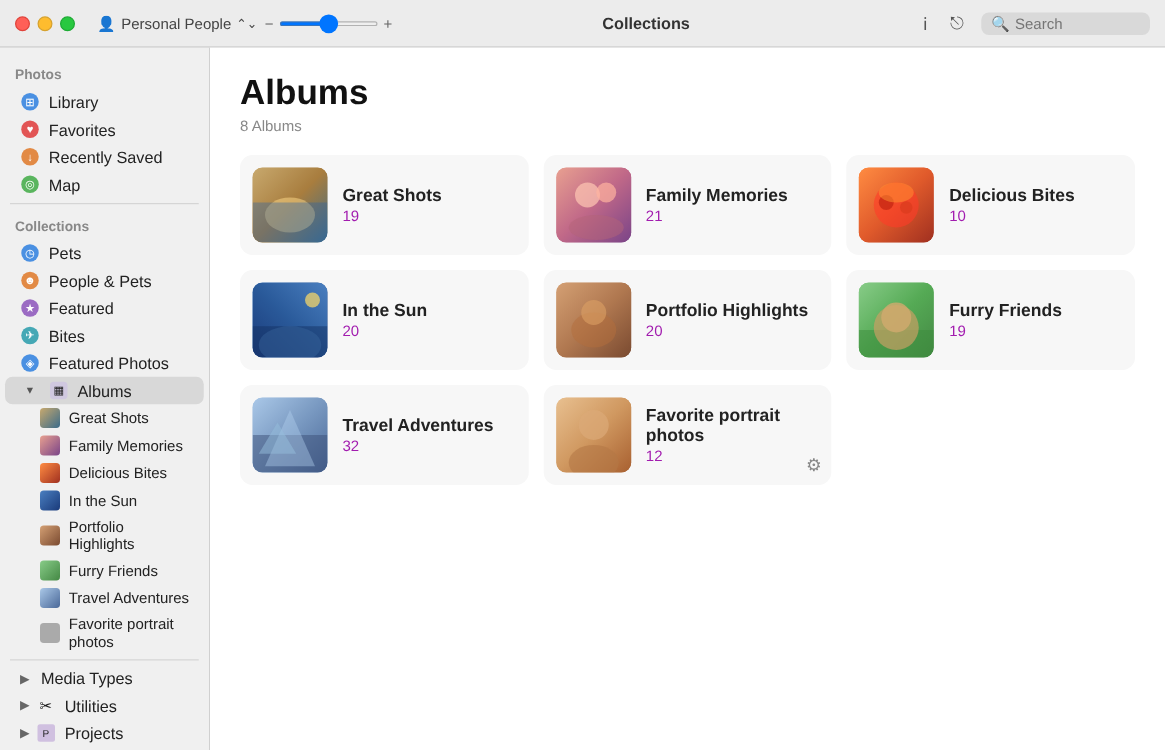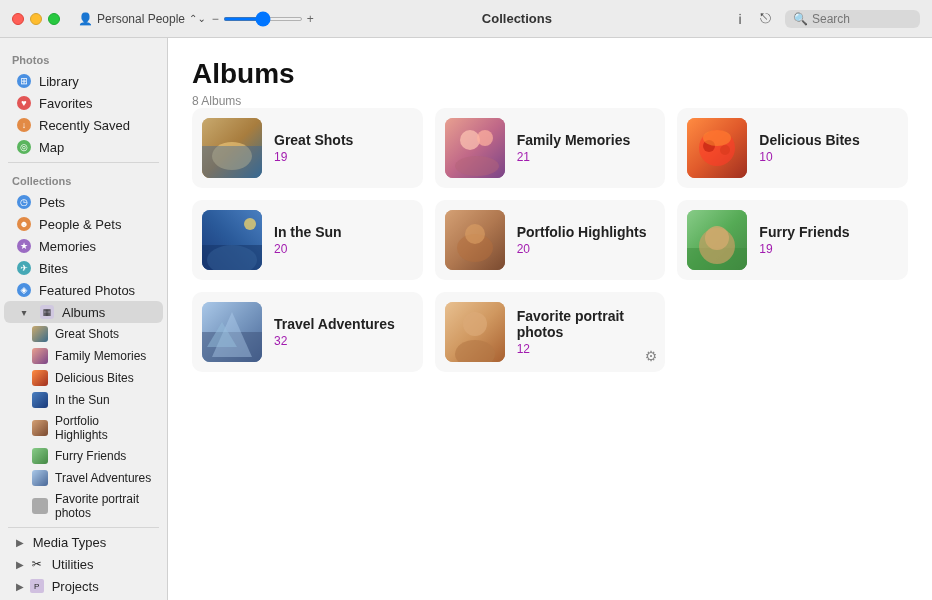--- a/index.html
+++ b/index.html
@@ -192,21 +192,21 @@
     }
     .page-title {
       font-size: 28px;
       font-weight: 700;
       color: #111;
       margin-bottom: 4px;
     }
     .album-count {
       font-size: 12px;
       color: #888;
-      margin-bottom: 0;
+      margin-bottom: 16px;
     }
     .albums-grid {
       display: grid;
       grid-template-columns: repeat(3, 1fr);
       gap: 12px;
     }
     .album-card {
       background: #f7f7f7;
       border-radius: 10px;
       padding: 10px;
@@ -345,21 +345,21 @@
     <div class="sidebar-item">
       <div class="icon-box">
         <div class="icon-circle icon-orange" style="font-size:9px;color:white;">☻</div>
       </div>
       <span>People &amp; Pets</span>
     </div>
     <div class="sidebar-item">
       <div class="icon-box">
         <div class="icon-circle icon-purple" style="font-size:9px;color:white;">★</div>
       </div>
-      <span>Memories</span>
+      <span>Featured</span>
     </div>
     <div class="sidebar-item">
       <div class="icon-box">
         <div class="icon-circle icon-teal" style="font-size:9px;color:white;">✈</div>
       </div>
       <span>Bites</span>
     </div>
     <div class="sidebar-item">
       <div class="icon-box">
         <div class="icon-circle icon-blue" style="font-size:9px;color:white;">◈</div>

